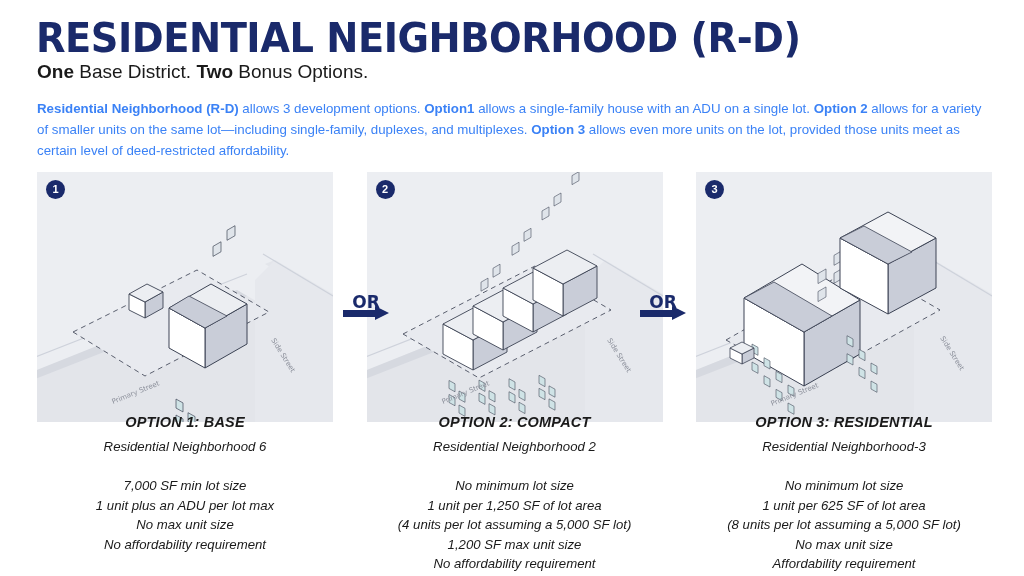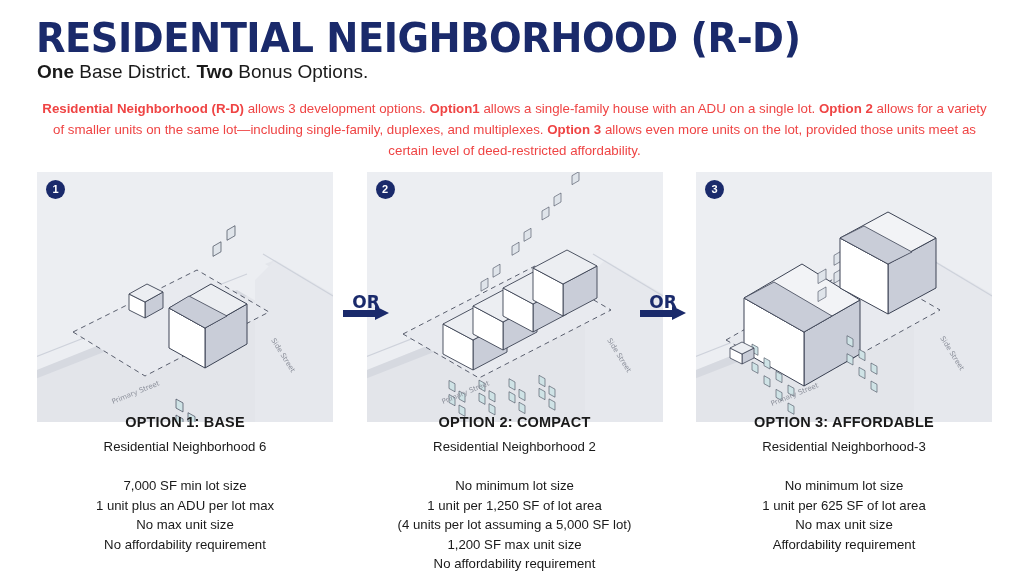--- a/index.html
+++ b/index.html
@@ -46,22 +46,21 @@
   .subtitle b { font-weight: bold; text-align: center; }
 
   
   .intro {
     position: absolute;
     left: 37px;
     top: 98px;
     width: 955px;
     font-size: 13.3px;
     line-height: 21px;
-    color: #ef4444;
-    text-align: center;
+    color: #3b82f6;
   }
   .intro b { font-weight: bold; }
 
   
   .panels {
     position: absolute;
     left: 37px;
     top: 172px;
     width: 955px;
     height: 250px;
@@ -139,20 +138,21 @@
     position: absolute;
     left: 37px;
     top: 414px;
     width: 955px;
     display: flex;
     justify-content: space-between;
   }
   .caption {
     width: 296px;
     text-align: center;
+    font-style: italic;
   }
   .cap-title {
     font-size: 14.5px;
     font-weight: bold;
     color: #1a1a1a;
     letter-spacing: 0.2px;
   }
   .cap-sub {
     margin-top: 9px;
     font-size: 13.2px;
@@ -413,24 +413,25 @@
       <div class="cap-lines">
         <div>No minimum lot size</div>
         <div>1 unit per 1,250 SF of lot area</div>
         <div>(4 units per lot assuming a 5,000 SF lot)</div>
         <div>1,200 SF max unit size</div>
         <div>No affordability requirement</div>
       </div>
     </div>
 
     <div class="caption">
-      <div class="cap-title">OPTION 3: AFFORDABLE</div>
+      <div class="cap-title">OPTION 3: RESIDENTIAL</div>
       <div class="cap-sub">Residential Neighborhood-3</div>
       <div class="cap-lines">
         <div>No minimum lot size</div>
         <div>1 unit per 625 SF of lot area</div>
+        <div>(8 units per lot assuming a 5,000 SF lot)</div>
         <div>No max unit size</div>
         <div>Affordability requirement</div>
       </div>
     </div>
   </div>
 
 </div>
 
 </body></html>

